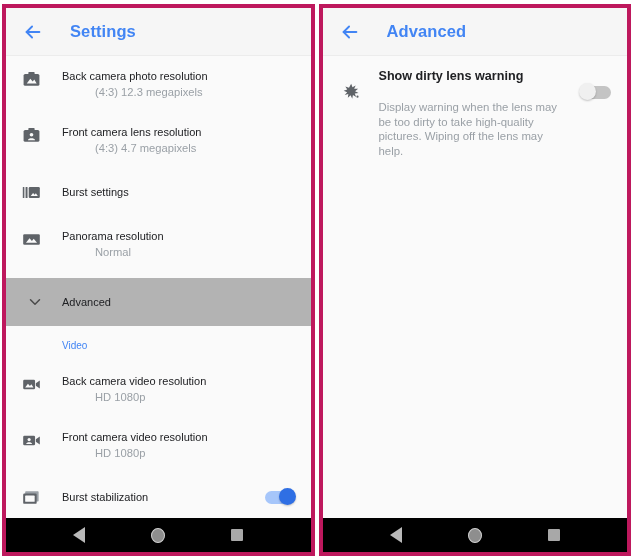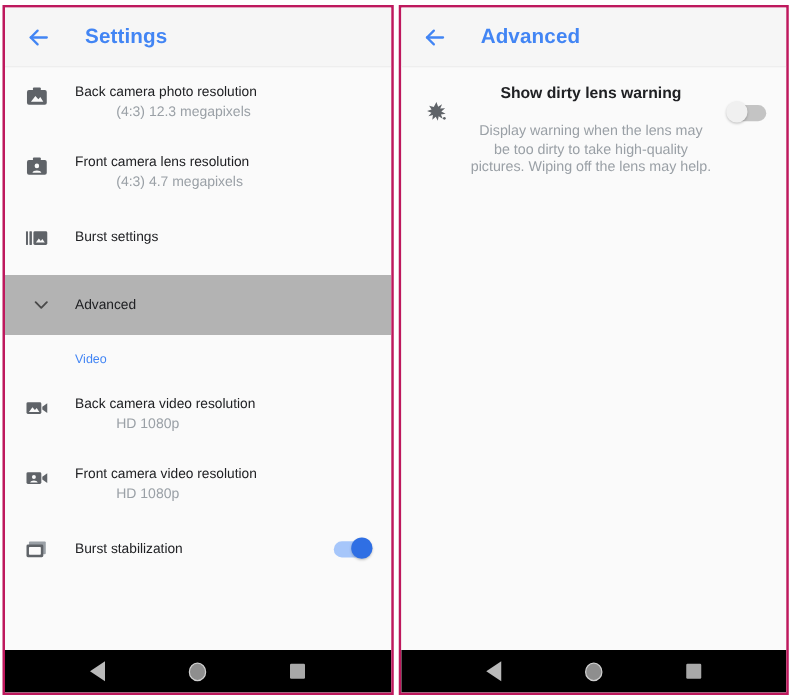--- a/index.html
+++ b/index.html
@@ -18,21 +18,21 @@
     padding: 4px 2px 4px 2px;
   }
   .phone {
     position: relative;
     width: 313px;
     height: 552px;
     background: #fafafa;
     display: flex;
     flex-direction: column;
     overflow: hidden;
-    border: 2px solid #be185d;
+    border: 4px solid #be185d;
   }
 
   
   .appbar {
     height: 48px;
     min-height: 48px;
     background: #f6f6f6;
     display: flex;
     align-items: center;
     padding-left: 14px;
@@ -181,21 +181,21 @@
   .detail-row {
     display: flex;
     align-items: flex-start;
     padding: 12px 14px 12px 16px;
   }
   .detail-icon {
     width: 26px; min-width: 26px;
     display: flex; align-items: center; justify-content: center;
     padding-top: 14px;
   }
-  .detail-text { flex: 1; padding-left: 14px; padding-right: 6px; text-align: center; }
+  .detail-text { flex: 1; padding-left: 14px; padding-right: 6px; }
   .detail-title {
     font-size: 12.6px;
     font-weight: 700;
     color: #202124;
     line-height: 17px;
   }
   .detail-desc {
     font-size: 11.4px;
     color: #9aa0a6;
     line-height: 14.5px;
@@ -260,20 +260,32 @@
             <rect x="4.5" y="5" width="2.5" height="14" rx="0.5" fill="#5f6368"></rect>
             <rect x="8.5" y="5" width="14" height="14" rx="1.5" fill="#5f6368"></rect>
             <path d="M11 16.5 L14 12.5 L16 14.8 L17.5 12.8 L20 16.5 Z" fill="#fafafa"></path>
           </svg>
         </div>
         <div class="row-text">
           <div class="row-title">Burst settings</div>
         </div>
       </div>
 
+      <div class="row item-2line">
+        <div class="row-icon">
+          <svg width="19" height="19" viewBox="0 0 24 24">
+            <rect x="1.5" y="5.5" width="21" height="13" rx="1.5" fill="#5f6368"></rect>
+            <path d="M5 16 L9.5 10.5 L12.5 13.8 L14.8 11.2 L19 16 Z" fill="#fafafa"></path>
+          </svg>
+        </div>
+        <div class="row-text">
+          <div class="row-title">Panorama resolution</div>
+          <div class="row-sub">Normal</div>
+        </div>
+      </div>
 
       <div class="row advanced-row">
         <div class="row-icon">
           <svg width="18" height="18" viewBox="0 0 24 24" fill="none" stroke="#4a4a4a" stroke-width="2" stroke-linecap="round" stroke-linejoin="round">
             <polyline points="6 9 12 15 18 9"></polyline>
           </svg>
         </div>
         <div class="row-text">
           <div class="row-title">Advanced</div>
         </div>

